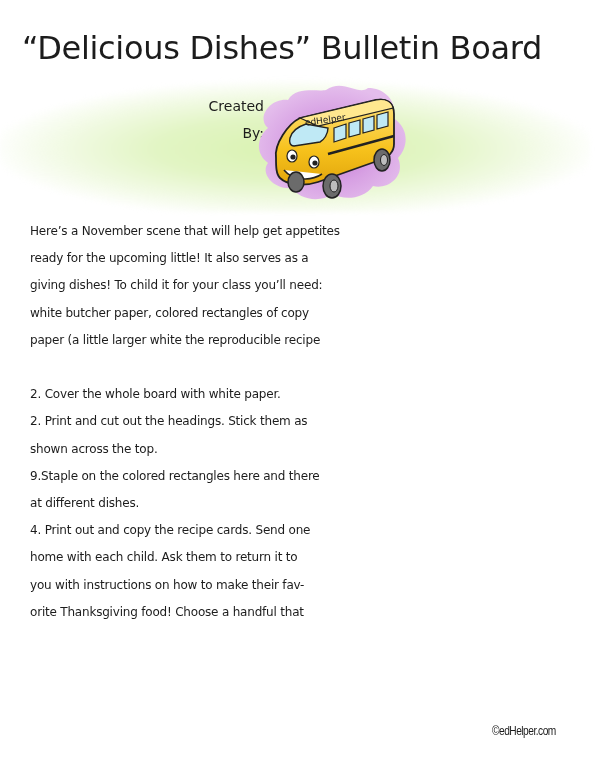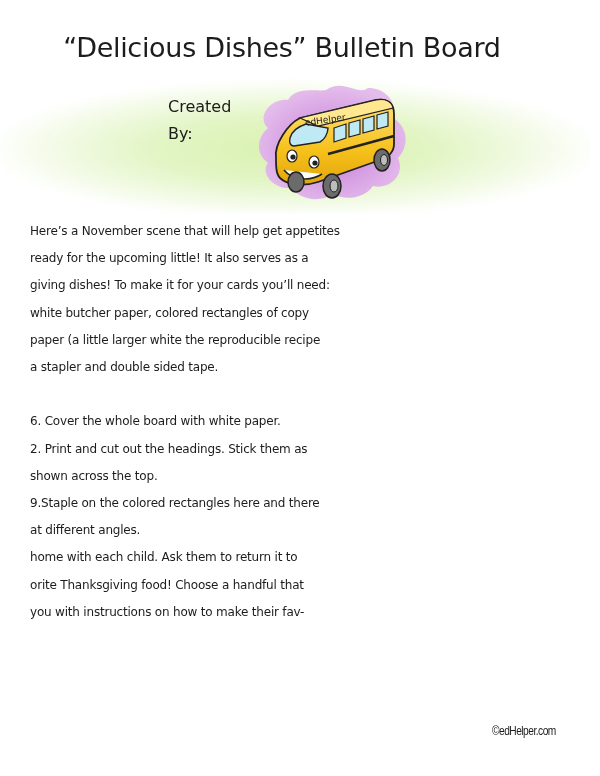--- a/index.html
+++ b/index.html
@@ -14,43 +14,43 @@
       overflow: hidden;
       font-family: "DejaVu Sans", sans-serif;
       color: #1a1a1a;
     }
     .title {
       position: absolute;
       top: 28px;
       left: 0;
       width: 564px;
       text-align: center;
-      font-size: 27px;
+      font-size: 32px;
       font-weight: normal;
       letter-spacing: -0.3px;
       color: #1c1c1c;
       margin: 0;
       line-height: 40px;
     }
     .green-band {
       position: absolute;
       left: 0;
       top: 72px;
       width: 590px;
       height: 140px;
       background: radial-gradient(ellipse 52% 50% at 50% 55%, #d9f2b0 0%, #e2f5c4 45%, #f1fae3 75%, rgba(255,255,255,0) 100%);
       filter: blur(2px);
     }
     .created-by {
       position: absolute;
       left: 168px;
       top: 93px;
       width: 96px;
-      text-align: left;
-      font-size: 16px;
+      text-align: right;
+      font-size: 14px;
       line-height: 27px;
       color: #1c1c1c;
     }
     .created-by span { display: block; }
     .bus-wrap {
       position: absolute;
       left: 248px;
       top: 78px;
       width: 170px;
       height: 125px;
@@ -141,31 +141,31 @@
     <ellipse cx="86" cy="108" rx="4" ry="6" fill="#bdbdbd" stroke="#222" stroke-width="1"></ellipse>
     <ellipse cx="134" cy="82" rx="8" ry="11" fill="#6b6b6b" stroke="#222" stroke-width="1.5"></ellipse>
     <ellipse cx="136" cy="82" rx="3.5" ry="5.5" fill="#bdbdbd" stroke="#222" stroke-width="1"></ellipse>
   </svg>
 </div>
 
 <div class="body-text">
   <div>
     <span class="line">Here’s a November scene that will help get appetites</span>
     <span class="line">ready for the upcoming little! It also serves as a</span>
-    <span class="line">giving dishes! To make it for your cards you’ll need:</span>
+    <span class="line">giving dishes! To child it for your class you’ll need:</span>
     <span class="line">white butcher paper, colored rectangles of copy</span>
     <span class="line">paper (a little larger white the reproducible recipe</span>
-    <span class="line">a stapler and double sided tape.</span>
   </div>
   <span class="gap"></span>
   <div>
-    <span class="line">6. Cover the whole board with white paper.</span>
+    <span class="line">2. Cover the whole board with white paper.</span>
     <span class="line">2. Print and cut out the headings. Stick them as</span>
     <span class="line">shown across the top.</span>
     <span class="line">9.Staple on the colored rectangles here and there</span>
-    <span class="line">at different angles.</span>
+    <span class="line">at different dishes.</span>
+    <span class="line">4. Print out and copy the recipe cards. Send one</span>
     <span class="line">home with each child. Ask them to return it to</span>
+    <span class="line">you with instructions on how to make their fav-</span>
     <span class="line">orite Thanksgiving food! Choose a handful that</span>
-    <span class="line">you with instructions on how to make their fav-</span>
   </div>
 </div>
 
 <div class="copyright">©edHelper.com</div>
 
 </body></html>

